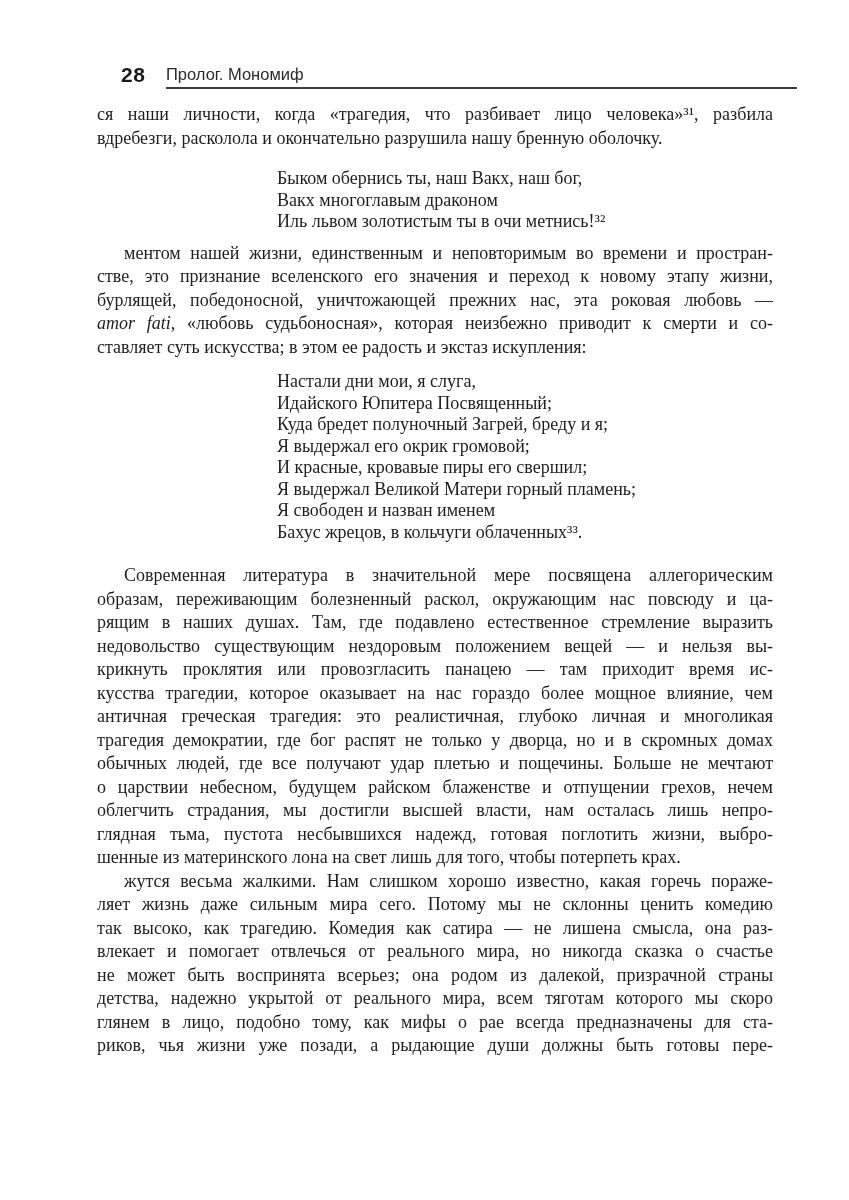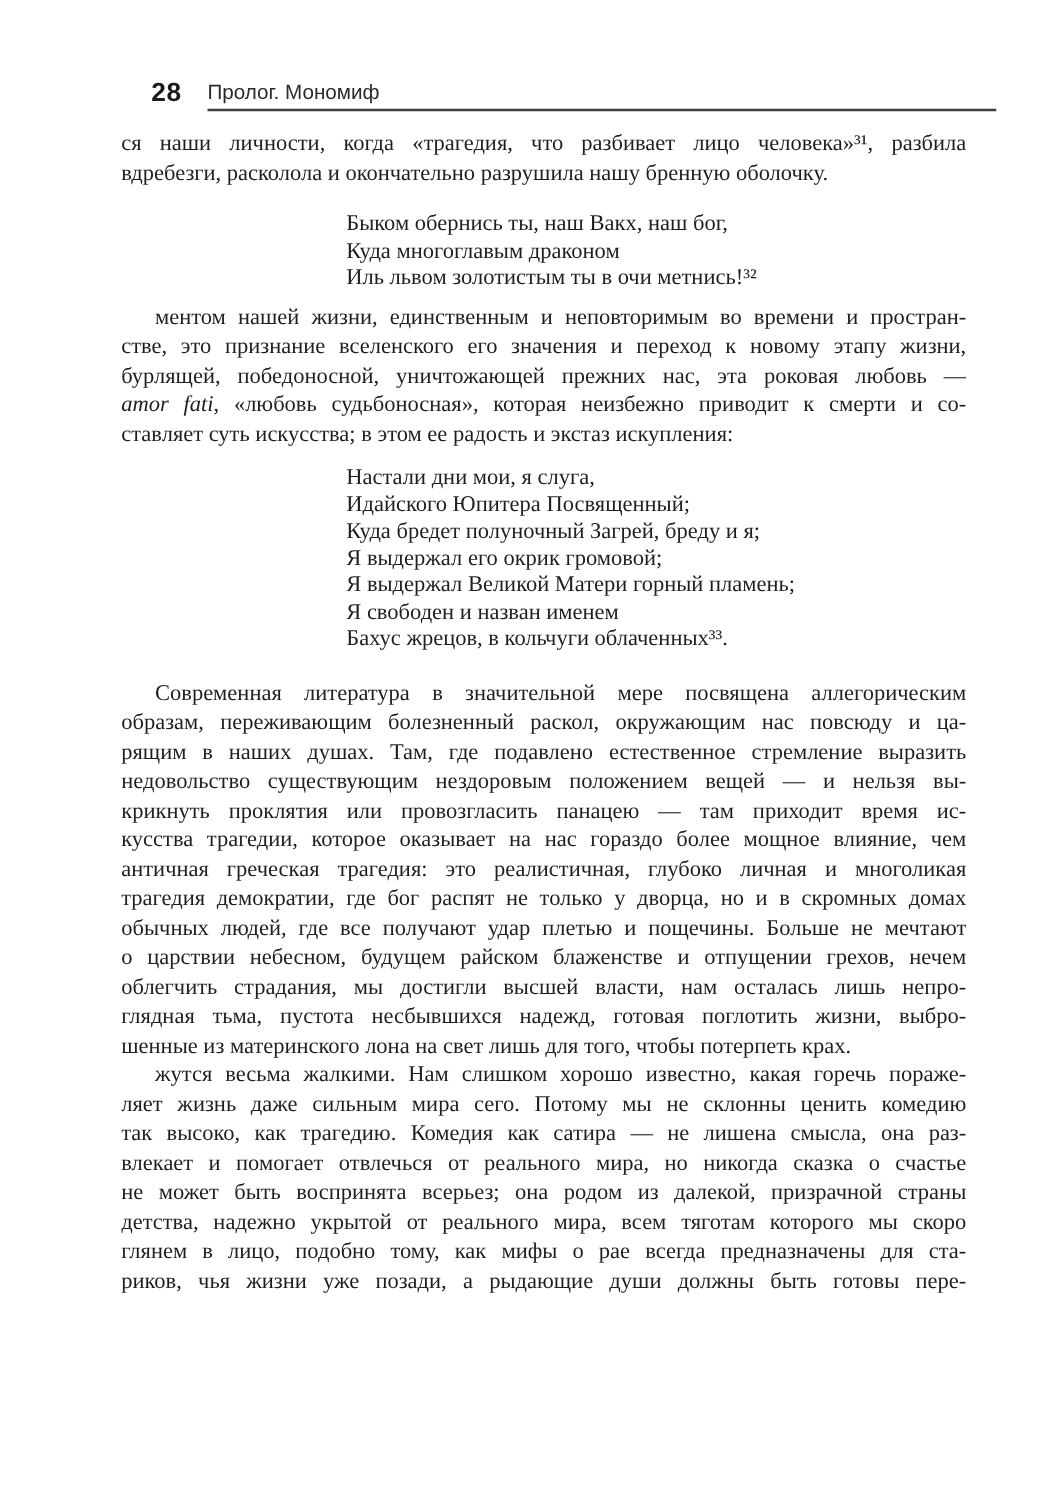--- a/index.html
+++ b/index.html
@@ -105,37 +105,38 @@
 
   <main class="text-column">
 
     <div class="para para-1">
         <div class="line">ся наши личности, когда «трагедия, что разбивает лицо человека»³¹, разбила</div>
         <div class="line">вдребезги, расколола и окончательно разрушила нашу бренную оболочку.</div>
       </div>
 
     <div class="poem poem-1">
         <div class="line">Быком обернись ты, наш Вакх, наш бог,</div>
-        <div class="line">Куда многоглавым драконом</div>
+        <div class="line">Вакх многоглавым драконом</div>
         <div class="line">Иль львом золотистым ты в очи метнись!³²</div>
       </div>
 
     <div class="para indent para-2">
         <div class="line">ментом нашей жизни, единственным и неповторимым во времени и простран-</div>
         <div class="line">стве, это признание вселенского его значения и переход к новому этапу жизни,</div>
         <div class="line">бурлящей, победоносной, уничтожающей прежних нас, эта роковая любовь —</div>
         <div class="line"><em>amor fati</em>, «любовь судьбоносная», которая неизбежно приводит к смерти и со-</div>
         <div class="line">ставляет суть искусства; в этом ее радость и экстаз искупления:</div>
       </div>
 
     <div class="poem poem-2">
         <div class="line">Настали дни мои, я слуга,</div>
         <div class="line">Идайского Юпитера Посвященный;</div>
         <div class="line">Куда бредет полуночный Загрей, бреду и я;</div>
         <div class="line">Я выдержал его окрик громовой;</div>
+        <div class="line">И красные, кровавые пиры его свершил;</div>
         <div class="line">Я выдержал Великой Матери горный пламень;</div>
         <div class="line">Я свободен и назван именем</div>
         <div class="line">Бахус жрецов, в кольчуги облаченных³³.</div>
       </div>
 
     <div class="para indent para-3">
         <div class="line">Современная литература в значительной мере посвящена аллегорическим</div>
         <div class="line">образам, переживающим болезненный раскол, окружающим нас повсюду и ца-</div>
         <div class="line">рящим в наших душах. Там, где подавлено естественное стремление выразить</div>
         <div class="line">недовольство существующим нездоровым положением вещей — и нельзя вы-</div>

